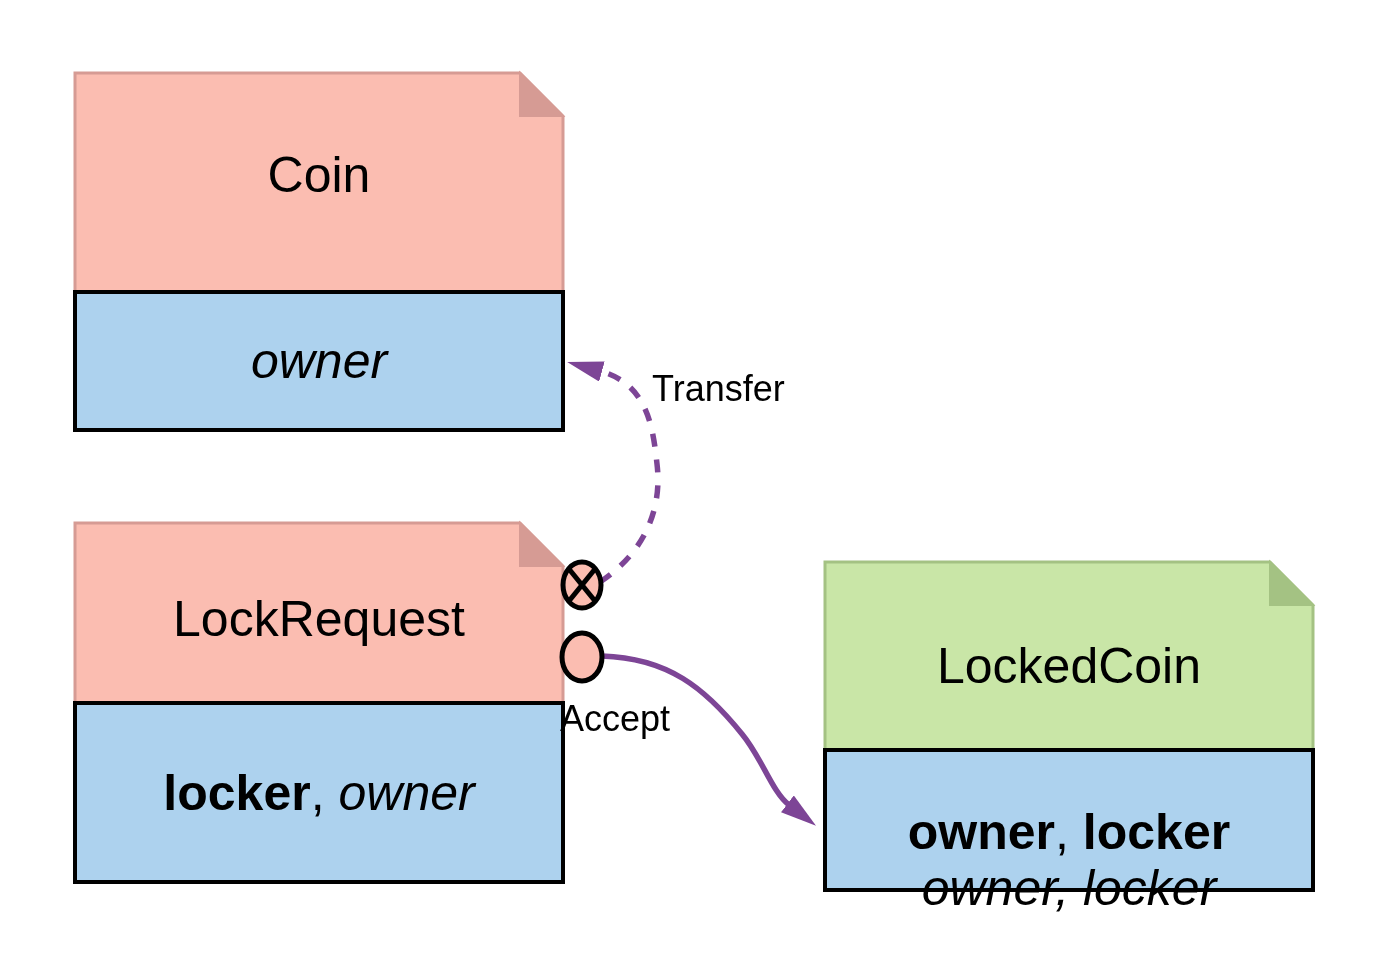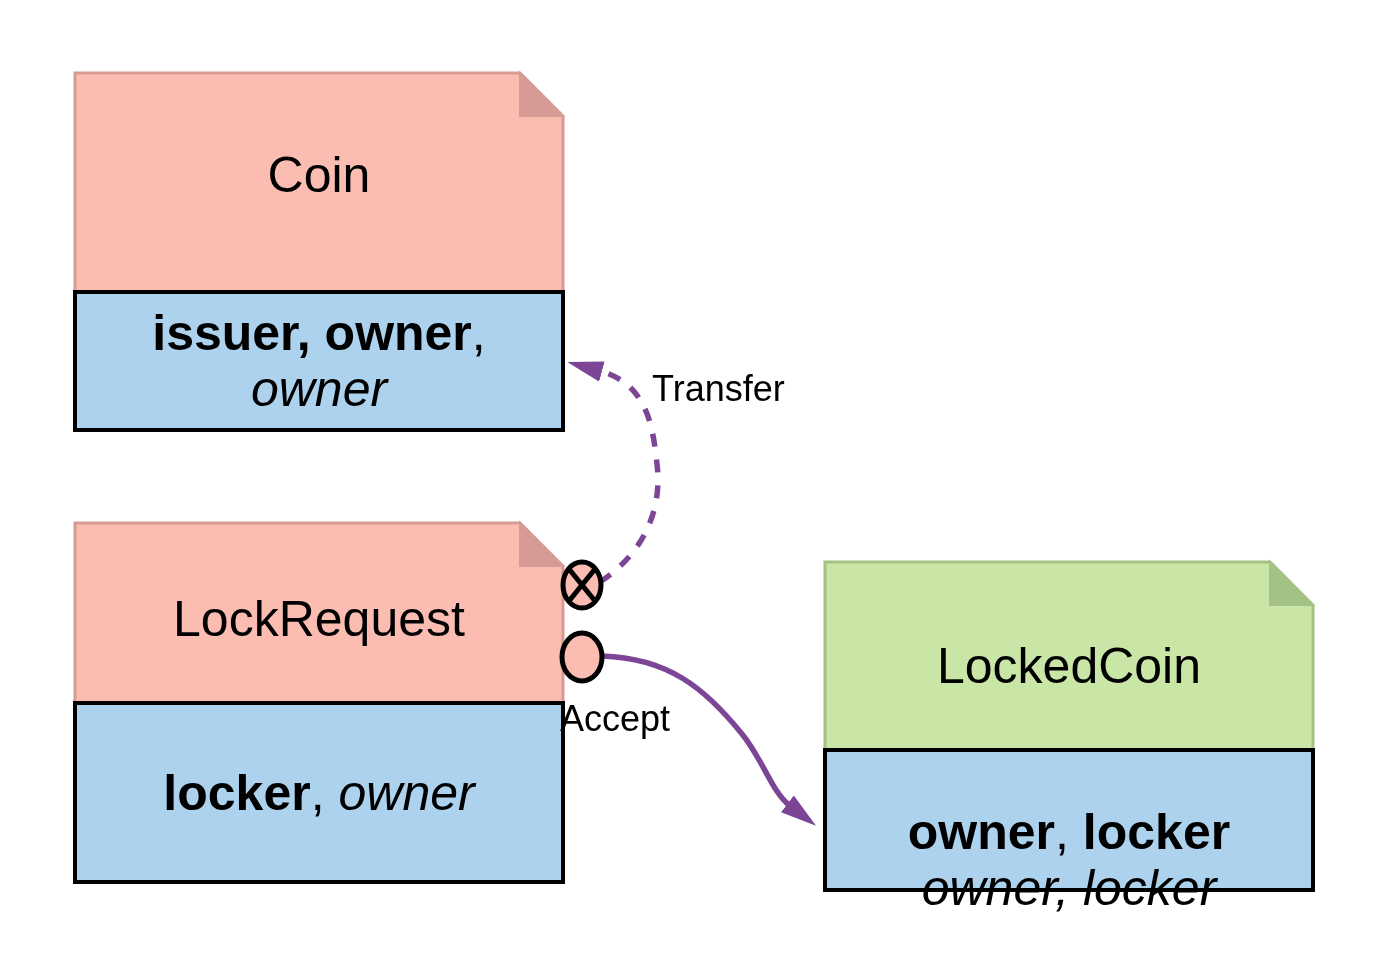--- a/index.html
+++ b/index.html
@@ -48,21 +48,20 @@
       <line x1="569" y1="569" x2="595" y2="601" stroke="#000000" stroke-width="5"></line>
       <line x1="595" y1="569" x2="569" y2="601" stroke="#000000" stroke-width="5"></line>
     </g>
     <g>
       <ellipse cx="582" cy="657" rx="20" ry="24" stroke="#000000" stroke-width="5" fill="#FBBDB1"></ellipse>
     </g>
   </svg>
 
   <div class="abs center node-title" style="left:75px;top:73px;width:488px;height:219px;padding-bottom:16px;box-sizing:border-box;">Coin</div>
   <div class="abs center node-fields" style="left:75px;top:292px;width:488px;height:138px;">
-    <div><span class="b">issuer, owner</span><span class="pre">,</span></div>
     <div class="i">owner</div>
   </div>
 
   <div class="abs center node-title" style="left:75px;top:523px;width:488px;height:180px;padding-top:12px;box-sizing:border-box;">LockRequest</div>
   <div class="abs center node-fields" style="left:75px;top:703px;width:488px;height:179px;">
     <div><span class="b">locker</span><span class="pre">, </span><span class="i">owner</span></div>
   </div>
 
   <div class="abs center node-title" style="left:825px;top:562px;width:488px;height:188px;padding-top:20px;box-sizing:border-box;">LockedCoin</div>
   <div class="abs center node-fields" style="left:825px;top:790px;width:488px;height:140px;">

